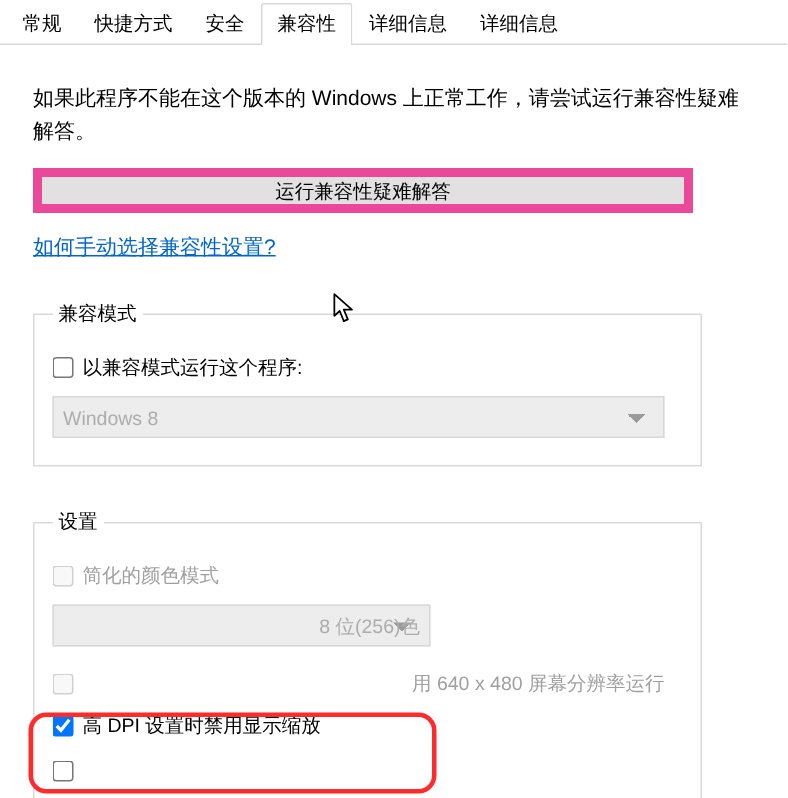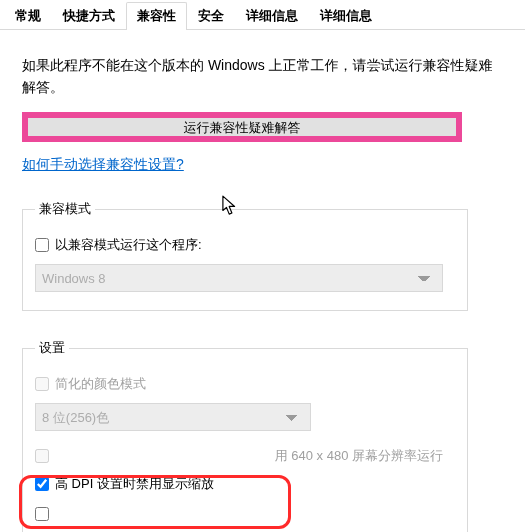--- a/index.html
+++ b/index.html
@@ -30,21 +30,20 @@
   .tab {
     padding: 4px 10px 5px 10px;
     font-size: 13px;
     border: 1px solid transparent;
     border-bottom: none;
     position: relative;
     cursor: pointer;
     color: #000;
     background: #fff;
     border-radius: 2px 2px 0 0;
-    font-weight: bold;
   }
   .tab.active {
     border-color: #d9d9d9;
     z-index: 2;
   }
   .tab.active::after {
     content: "";
     position: absolute;
     left: 0; right: 0; bottom: -1px; height: 2px;
     background: #fff;
@@ -136,22 +135,22 @@
     z-index: 30;
   }
   .settings-fs { border-bottom: none; padding-bottom: 40px; }
 </style>
 </head>
 <body>
 
 <div class="tabs">
   <div class="tab">常规</div>
   <div class="tab">快捷方式</div>
+  <div class="tab">安全</div>
   <div class="tab active">兼容性</div>
-  <div class="tab">安全</div>
   <div class="tab">详细信息</div>
   <div class="tab">详细信息</div>
 </div>
 
 <div class="content">
   <div class="desc">如果此程序不能在这个版本的 Windows 上正常工作，请尝试运行兼容性疑难解答。</div>
 
   <button class="run-btn">运行兼容性疑难解答</button>
 
   <a class="link">如何手动选择兼容性设置?</a>
@@ -167,21 +166,21 @@
     </select>
   </fieldset>
 
   <fieldset class="group settings-fs" style="position:relative;">
     <legend>设置</legend>
 
     <div class="row">
       <input type="checkbox" disabled="" style="">
       <span class="lbl disabled">简化的颜色模式</span>
     </div>
-    <select class="combo" disabled="" style="width:276px;">
+    <select class="combo" disabled="" style="width:252px;text-align:right;">
       <option>8 位(256)色</option>
     </select>
 
     <div class="row" style="margin-top:16px;justify-content:space-between;">
       <input type="checkbox" disabled="" style="">
       <span class="lbl disabled">用 640 x 480 屏幕分辨率运行</span>
     </div>
 
     <div class="row" style="margin-top:10px;">
       <input type="checkbox" checked="" style="">

